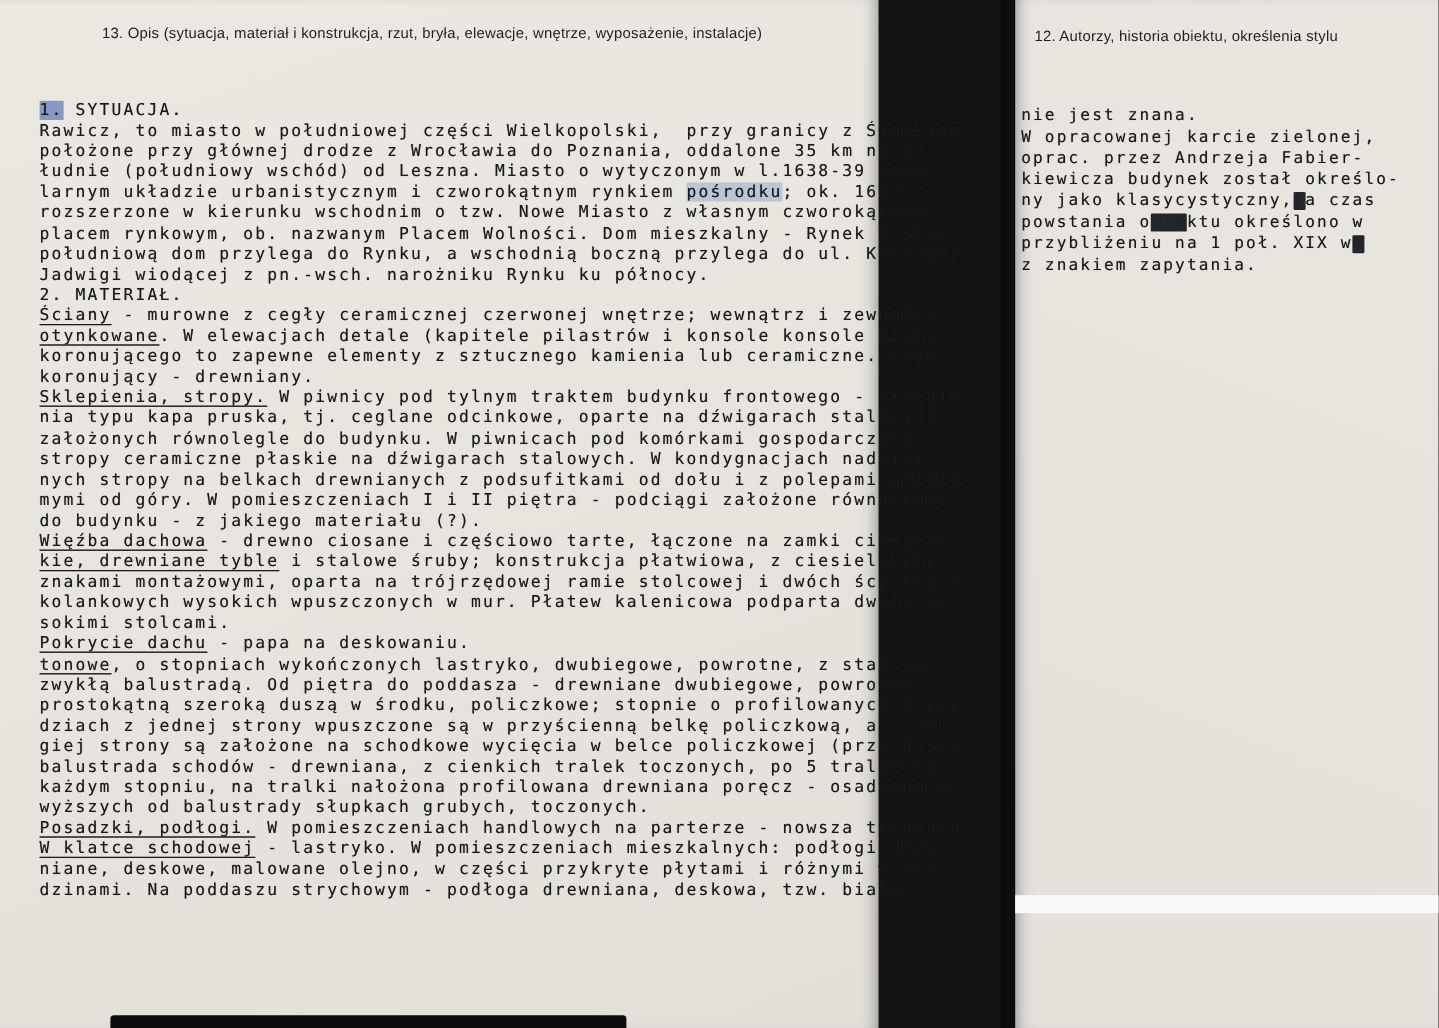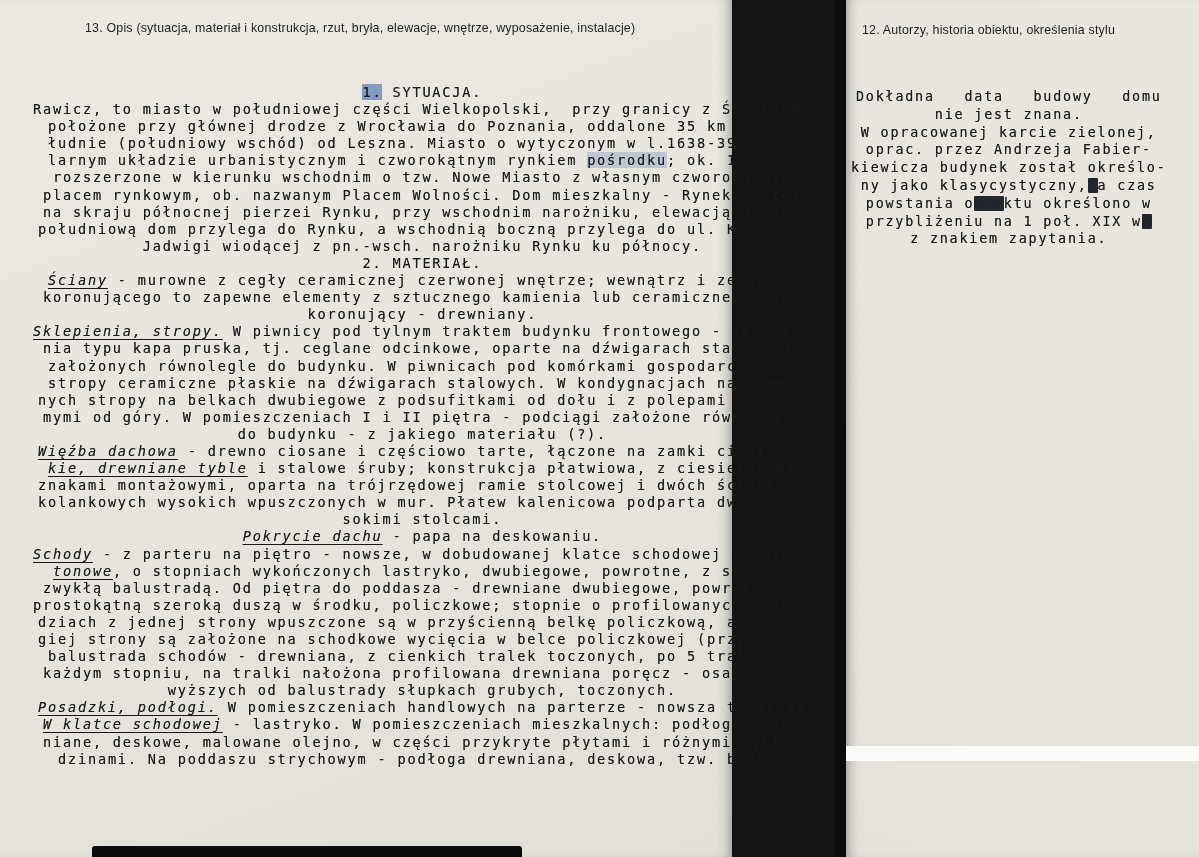--- a/index.html
+++ b/index.html
@@ -45,26 +45,25 @@
     text-shadow: 0 0 0.6px rgba(25,25,25,0.55);
   }
   #left-body {
     left: 33px; top: 84px;
     font-size: 13.6px; line-height: 17.1px; letter-spacing: 1.8px;
   }
   #right-body {
     left: 5px; top: 88px;
     font-size: 13.4px; line-height: 17.8px; letter-spacing: 1.8px;
   }
-  .tline { white-space: pre; text-align: center; }
+  .tline { white-space: pre; }
   .u {
     text-decoration: underline;
     text-underline-offset: 3px;
     text-decoration-thickness: 1.2px;
-    font-style: italic;
   }
   .hl  { background: rgba(96, 130, 180, 0.75); }
   .hl2 { background: rgba(120, 150, 195, 0.40); }
   .ot  { background: #23262c; color: #23262c; border-radius: 1px; }
   .bottom-strip {
     position: absolute; left: 92px; top: 846px;
     width: 430px; height: 11px;
     background: #0c0c0c;
     border-radius: 3px 3px 0 0;
   }
@@ -82,41 +81,40 @@
   <div class="page page-left">
     <div class="form-caption left-caption">13. Opis (sytuacja, materiał i konstrukcja, rzut, bryła, elewacje, wnętrze, wyposażenie, instalacje)</div>
     <div class="body-text" id="left-body">
         <div class="tline"><span class="hl">1.</span><span> SYTUACJA.</span></div>
         <div class="tline"><span>Rawicz, to miasto w południowej części Wielkopolski,  przy granicy z Śląskiem,</span></div>
         <div class="tline"><span>położone przy głównej drodze z Wrocławia do Poznania, oddalone 35 km na po-</span></div>
         <div class="tline"><span>łudnie (południowy wschód) od Leszna. Miasto o wytyczonym w l.1638-39 regu-</span></div>
         <div class="tline"><span>larnym układzie urbanistycznym i czworokątnym rynkiem </span><span class="hl2">pośrodku</span><span>; ok. 1663 r.</span></div>
         <div class="tline"><span>rozszerzone w kierunku wschodnim o tzw. Nowe Miasto z własnym czworokątnym</span></div>
         <div class="tline"><span>placem rynkowym, ob. nazwanym Placem Wolności. Dom mieszkalny - Rynek 9 stoi</span></div>
-        <div class="tline"><span>na skraju północnej pierzei Rynku, przy wschodnim narożniku, elewacją główną</span></div>
         <div class="tline"><span>południową dom przylega do Rynku, a wschodnią boczną przylega do ul. Królowej</span></div>
         <div class="tline"><span>Jadwigi wiodącej z pn.-wsch. narożniku Rynku ku północy.</span></div>
         <div class="tline"><span>2. MATERIAŁ.</span></div>
         <div class="tline"><span class="u">Ściany</span><span> - murowne z cegły ceramicznej czerwonej wnętrze; wewnątrz i zewnątrz</span></div>
+        <div class="tline"><span class="u">otynkowane</span><span>. W elewacjach detale (kapitele pilastrów i konsole konsole gzymsu</span></div>
         <div class="tline"><span>koronującego to zapewne elementy z sztucznego kamienia lub ceramiczne. Gzyms</span></div>
         <div class="tline"><span>koronujący - drewniany.</span></div>
         <div class="tline"><span class="u">Sklepienia, stropy.</span><span> W piwnicy pod tylnym traktem budynku frontowego - sklepie-</span></div>
         <div class="tline"><span>nia typu kapa pruska, tj. ceglane odcinkowe, oparte na dźwigarach stalowych,</span></div>
         <div class="tline"><span>założonych równolegle do budynku. W piwnicach pod komórkami gospodarczymi -</span></div>
         <div class="tline"><span>stropy ceramiczne płaskie na dźwigarach stalowych. W kondygnacjach nadziem-</span></div>
-        <div class="tline"><span>nych stropy na belkach dwubiegowe z podsufitkami od dołu i z polepami glinia-</span></div>
+        <div class="tline"><span>nych stropy na belkach drewnianych z podsufitkami od dołu i z polepami glinia-</span></div>
         <div class="tline"><span>mymi od góry. W pomieszczeniach I i II piętra - podciągi założone równolegle</span></div>
         <div class="tline"><span>do budynku - z jakiego materiału (?).</span></div>
         <div class="tline"><span class="u">Więźba dachowa</span><span> - drewno ciosane i częściowo tarte, łączone na zamki ciesiels-</span></div>
         <div class="tline"><span class="u">kie, drewniane tyble</span><span> i stalowe śruby; konstrukcja płatwiowa, z ciesielskimi</span></div>
         <div class="tline"><span>znakami montażowymi, oparta na trójrzędowej ramie stolcowej i dwóch ściankach</span></div>
         <div class="tline"><span>kolankowych wysokich wpuszczonych w mur. Płatew kalenicowa podparta dwoma wy-</span></div>
         <div class="tline"><span>sokimi stolcami.</span></div>
         <div class="tline"><span class="u">Pokrycie dachu</span><span> - papa na deskowaniu.</span></div>
-        <div class="tline"><span class="u">Schody</span><span> - z parteru na piętro - nowsze, w dobudowanej klatce schodowej - żelbe-</span></div>
         <div class="tline"><span class="u">tonowe</span><span>, o stopniach wykończonych lastryko, dwubiegowe, powrotne, z stalową</span></div>
         <div class="tline"><span>zwykłą balustradą. Od piętra do poddasza - drewniane dwubiegowe, powrotne, z</span></div>
         <div class="tline"><span>prostokątną szeroką duszą w środku, policzkowe; stopnie o profilowanych krawę-</span></div>
         <div class="tline"><span>dziach z jednej strony wpuszczone są w przyścienną belkę policzkową, a z dru-</span></div>
         <div class="tline"><span>giej strony są założone na schodkowe wycięcia w belce policzkowej (przy duszy</span></div>
         <div class="tline"><span>balustrada schodów - drewniana, z cienkich tralek toczonych, po 5 tralce na</span></div>
         <div class="tline"><span>każdym stopniu, na tralki nałożona profilowana drewniana poręcz - osadzona w</span></div>
         <div class="tline"><span>wyższych od balustrady słupkach grubych, toczonych.</span></div>
         <div class="tline"><span class="u">Posadzki, podłogi.</span><span> W pomieszczeniach handlowych na parterze - nowsza terakota</span></div>
         <div class="tline"><span class="u">W klatce schodowej</span><span> - lastryko. W pomieszczeniach mieszkalnych: podłogi drew-</span></div>
@@ -124,21 +122,20 @@
         <div class="tline"><span>dzinami. Na poddaszu strychowym - podłoga drewniana, deskowa, tzw. biała.</span></div>
       </div>
     <div class="bottom-strip"></div>
   </div>
 
   <div class="gutter"></div>
 
   <div class="page page-right">
     <div class="form-caption right-caption">12. Autorzy, historia obiektu, określenia stylu</div>
     <div class="body-text" id="right-body">
-        <div class="tline"><span>Dokładna   data   budowy   domu</span></div>
         <div class="tline"><span>nie jest znana.</span></div>
         <div class="tline"><span>W opracowanej karcie zielonej,</span></div>
         <div class="tline"><span>oprac. przez Andrzeja Fabier-</span></div>
         <div class="tline"><span>kiewicza budynek został określo-</span></div>
         <div class="tline"><span>ny jako klasycystyczny,</span><span class="ot">i</span><span>a czas</span></div>
         <div class="tline"><span>powstania o</span><span class="ot">bie</span><span>ktu określono w</span></div>
         <div class="tline"><span>przybliżeniu na 1 poł. XIX w</span><span class="ot">m</span></div>
         <div class="tline"><span>z znakiem zapytania.</span></div>
       </div>
     <div class="white-band"></div>

